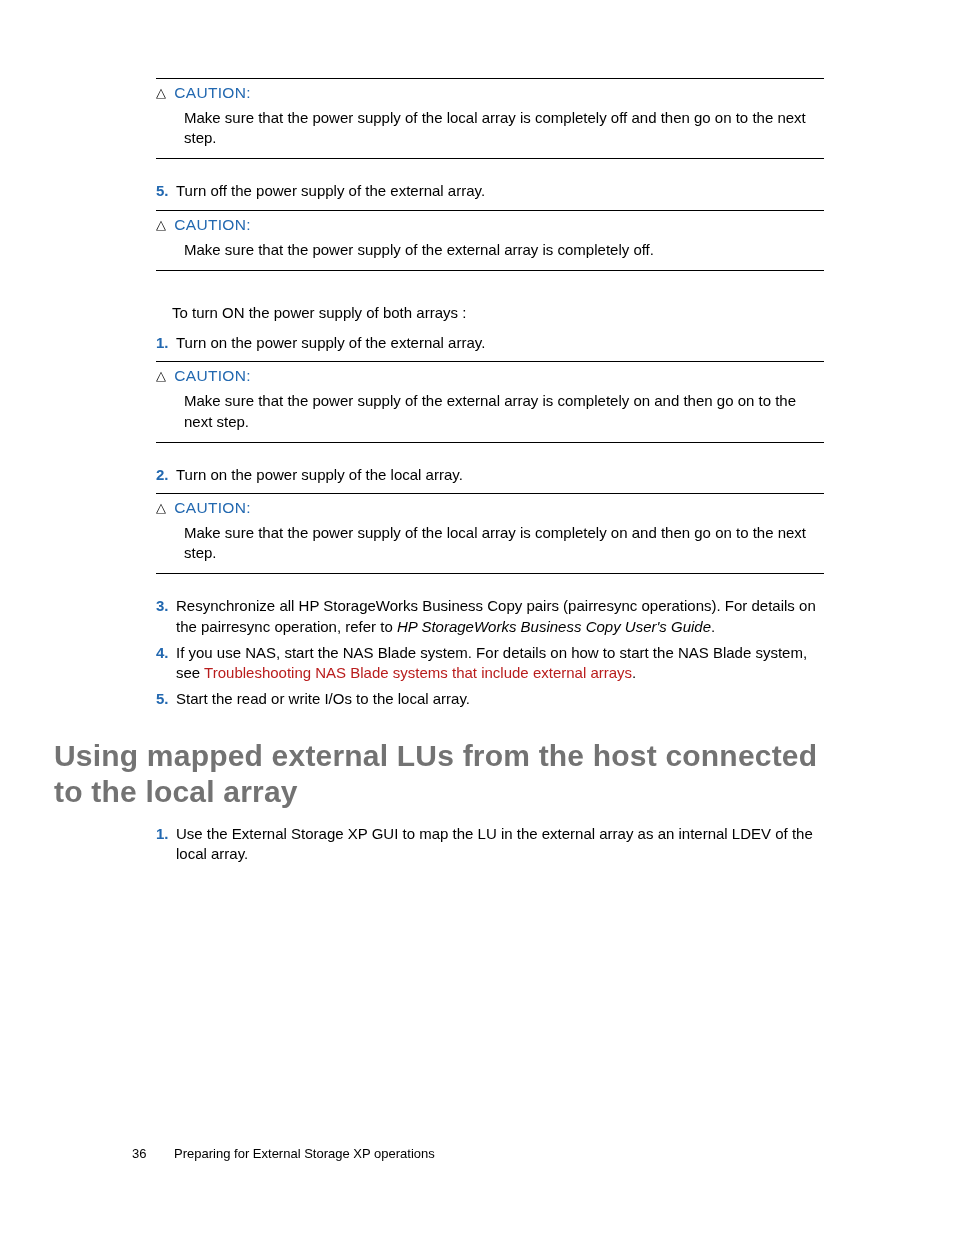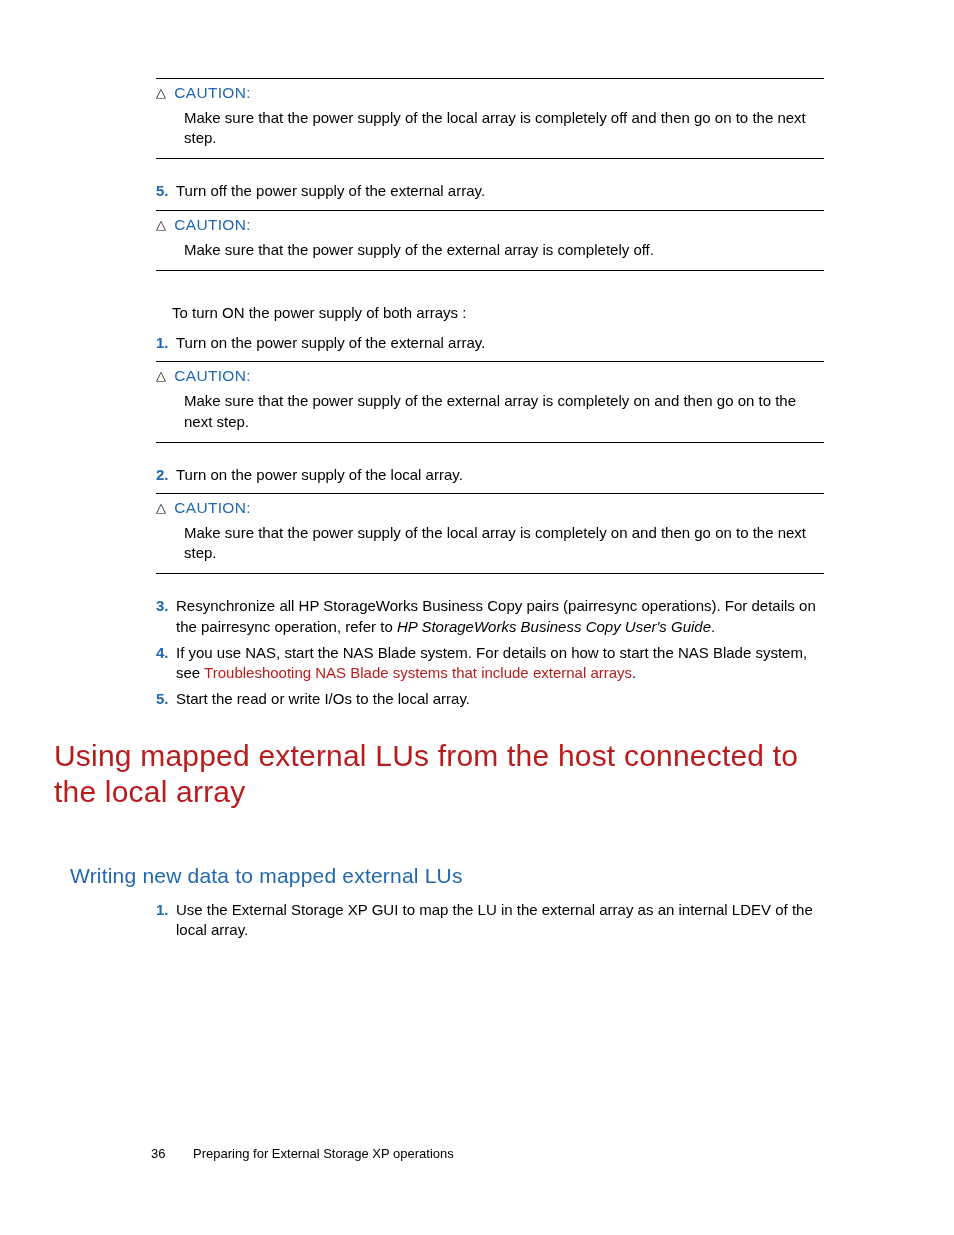--- a/index.html
+++ b/index.html
@@ -53,46 +53,46 @@
     font-size: 13px;
     color: #000;
     line-height: 1;
     position: relative;
     top: -1px;
   }
   .caution-body {
     padding: 4px 0 8px 28px;
   }
   .h1 {
-    color: #b91c1c;
+    color: #737373;
     font-size: 30px;
-    font-weight: 400;
+    font-weight: 700;
     line-height: 1.22;
-    margin: 28px 0 21px -86px;
+    margin: 28px 0 3px -86px;
     letter-spacing: 0.2px;
   }
   .h2 {
     color: #2268b0;
     font-size: 21px;
     font-weight: 300;
     margin: 20px 0 10px -70px;
     letter-spacing: 0.2px;
   }
   .para {
     margin-bottom: 10px;
     margin-left: 32px;
   }
   .link {
     color: #b91c1c;
   }
   .italic { font-style: italic; }
   .footer {
     position: absolute;
     bottom: 72px;
-    left: 151px;
+    left: 132px;
     font-size: 13px;
     color: #000;
   }
   .footer .pg { margin-right: 24px; }
   .spacer-md { height: 28px; }
   .spacer-sm { height: 18px; }
 </style>
 </head>
 <body>
 
@@ -179,21 +179,20 @@
 
   <div class="step-row indent-step">
     <span class="ol-num">5.</span>
     <span class="txt">Start the read or write I/Os to the local array.</span>
   </div>
 
   <div class="h1">Using mapped external LUs from the host connected to the local array</div>
 
   <div style="height:10px"></div>
 
-  <div class="h2">Writing new data to mapped external LUs</div>
 
   <div class="step-row indent-step">
     <span class="ol-num">1.</span>
     <span class="txt">Use the External Storage XP GUI to map the LU in the external array as an internal LDEV of the local array.</span>
   </div>
 
   <div class="footer">
     <span class="pg">36</span>
     <span>Preparing for External Storage XP operations</span>
   </div>

